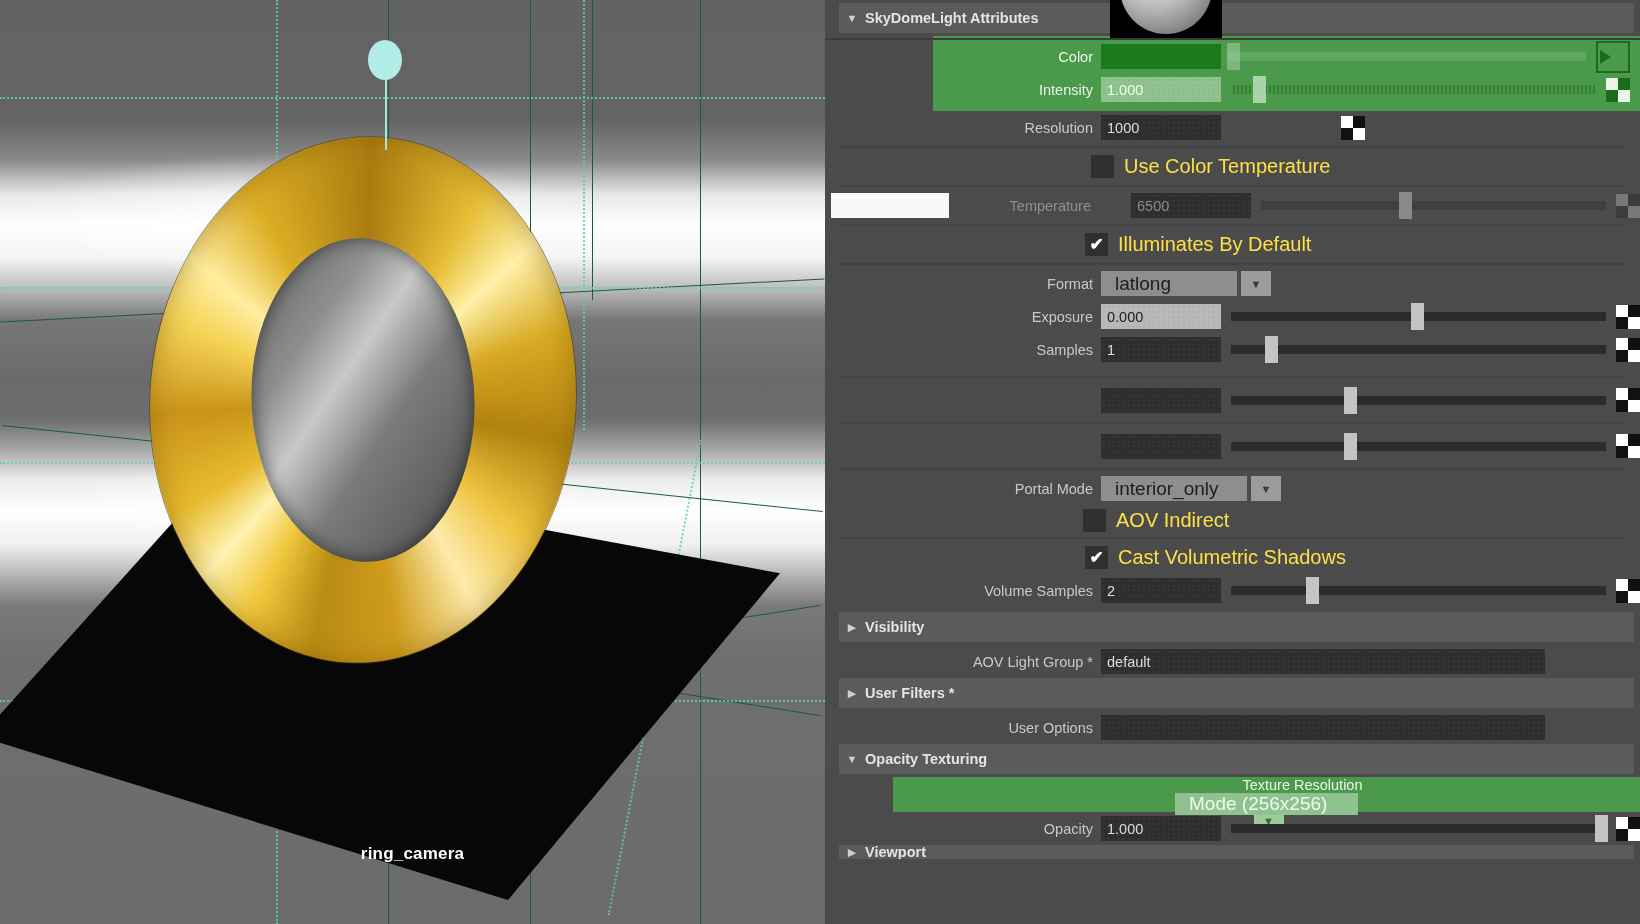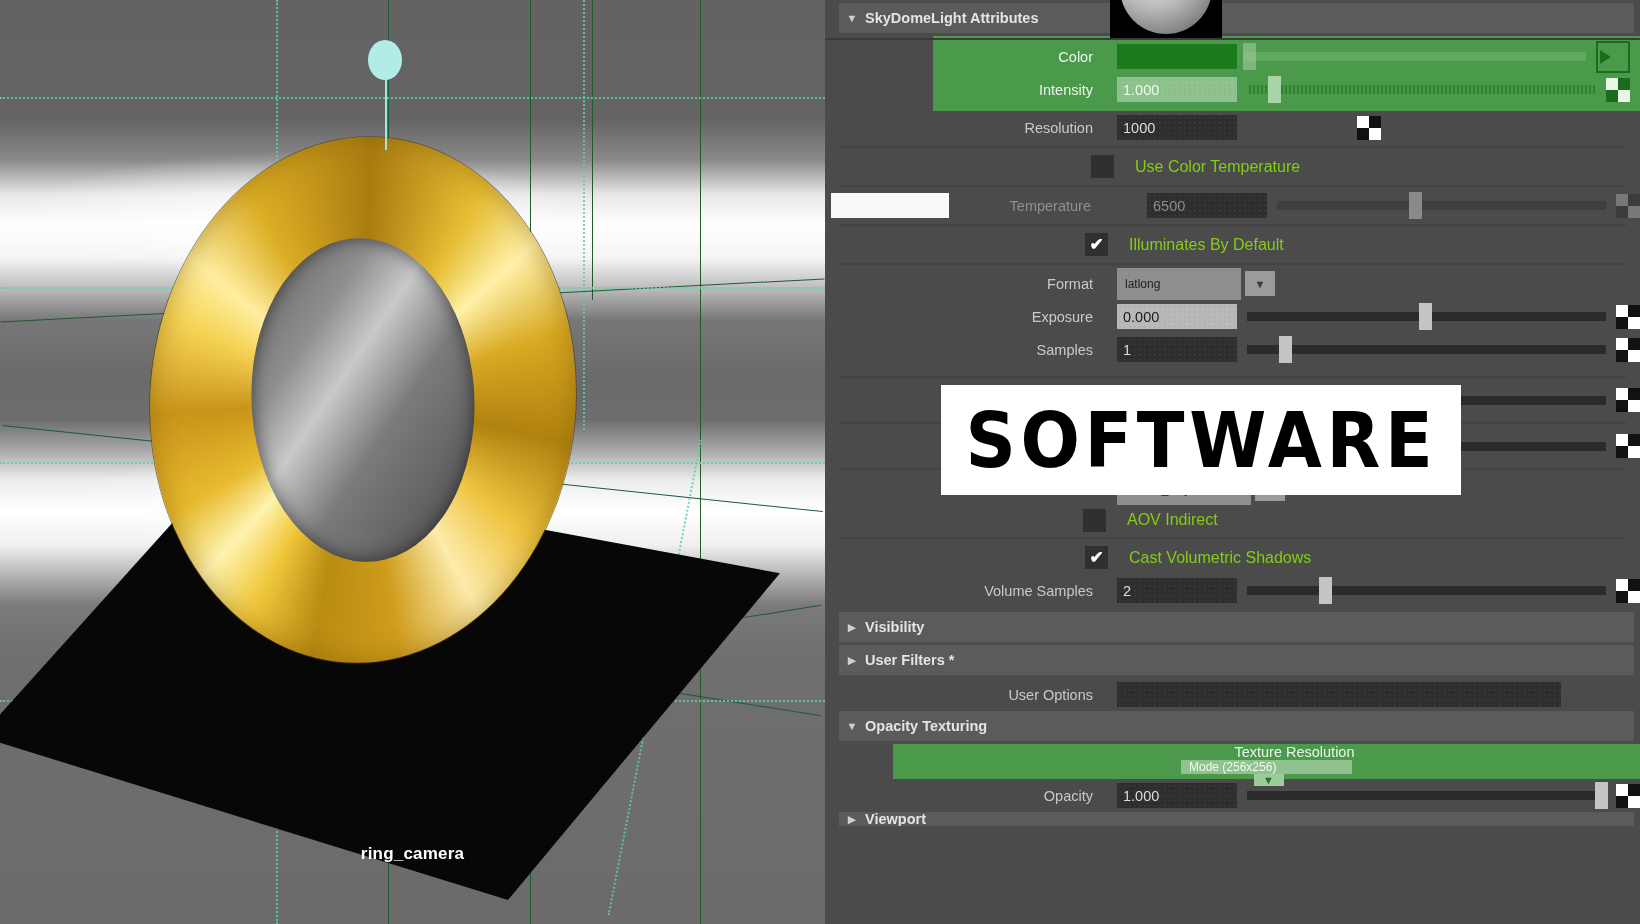--- a/index.html
+++ b/index.html
@@ -66,39 +66,39 @@
     background:radial-gradient(circle at 38% 30%, #f2f2f2, #b9b9b9 45%, #8e8e8e 70%, #545454 100%);}
   .sep-top{position:absolute;left:0;top:38px;width:100%;height:2px;background:#3b3b3b;}
 
   .sect-head{height:30px;background:#5b5b5b;display:flex;align-items:center;
     margin:0 6px 3px 14px;}
   .sect-head .tri{width:26px;text-align:center;color:#cfcfcf;font-size:11px;}
   .sect-head .sect-t{color:#e4e4e4;font-size:14.5px;font-weight:bold;}
 
   .row{display:flex;align-items:center;height:33px;}
   .row.tight{height:30px;}
-  .lbl{width:268px;text-align:right;padding-right:24px;color:#c9c9c9;font-size:14.5px;white-space:nowrap;}
+  .lbl{width:268px;text-align:right;padding-right:8px;color:#c9c9c9;font-size:14.5px;white-space:nowrap;}
   .lbl.dim{color:#8f8f8f;}
   .fld{height:25px;background:#2e2e2e;color:#dcdcdc;font-size:14.5px;
     display:flex;align-items:center;padding:0 6px;box-sizing:border-box;
     background-image:radial-gradient(#3a3a3a 1px,transparent 0);background-size:5px 5px;}
   .fld.lite{background:#b9b9b9;color:#1c1c1c;background-image:radial-gradient(#aeaeae 1px,transparent 0);background-size:5px 5px;}
   .fld.greenlite{background:#8fc28f;color:#eaffea;background-image:radial-gradient(#86b986 1px,transparent 0);background-size:5px 5px;}
   .fld.dim{color:#8c8c8c;margin-left:32px;}
 
   .slider{position:relative;height:9px;background:#2b2b2b;flex:1;margin:0 10px;}
   .slider.g{background:#3c8a3c;background-image:repeating-linear-gradient(90deg,#479947 0 2px,#368036 2px 4px);}
   .slider .knob{position:absolute;top:-9px;width:13px;height:27px;background:#c4c4c4;}
   .slider.g .knob{background:#a9d3a9;}
 
   .checkbox{width:23px;height:23px;background:#303030;display:flex;align-items:center;justify-content:center;
     color:#fff;font-size:17px;font-weight:bold;}
-  .cb-lbl{color:#84cc16;font-size:16px;margin-left:21px;}
-
-  .dd{height:32px;background:#8e8e8e;color:#1e1e1e;font-size:12px;display:flex;align-items:center;padding:0 8px;}
+  .cb-lbl{color:#fde047;font-size:20px;margin-left:10px;}
+
+  .dd{height:25px;background:#8e8e8e;color:#1e1e1e;font-size:19px;display:flex;align-items:center;padding:0 14px;}
   .dd-arrow{width:30px;height:25px;background:#9b9b9b;margin-left:4px;display:flex;align-items:center;justify-content:center;
     color:#3a3a3a;font-size:11px;}
   .dd.green{background:#8fc28f;color:#eefbee;}
   .dd.green + .dd-arrow{background:#9ccb9c;color:#2e6b2e;}
 
   .checker{width:24px;height:24px;display:grid;grid-template-columns:1fr 1fr;grid-template-rows:1fr 1fr;
     flex:0 0 auto;}
   .checker i{display:block;}
   .checker i:nth-child(1){background:#fff;}
   .checker i:nth-child(2){background:#111;}
@@ -346,20 +346,24 @@
           <i></i>
           <i></i>
         </div>
     </div>
 
     <div class="sect-head" style="margin-top:5px;">
       <span class="tri">▶</span>
       <span class="sect-t">Visibility</span>
     </div>
 
+    <div class="row">
+      <div class="lbl">AOV Light Group *</div>
+      <div class="fld" style="width:444px;">default</div>
+    </div>
 
     <div class="sect-head">
       <span class="tri">▶</span>
       <span class="sect-t">User Filters *</span>
     </div>
 
     <div class="row">
       <div class="lbl">User Options</div>
       <div class="fld" style="width:444px;"></div>
     </div>
@@ -389,17 +393,14 @@
         </div>
     </div>
 
     <div class="sect-head" style="height:14px;overflow:hidden;">
       <span class="tri">▶</span>
       <span class="sect-t">Viewport</span>
     </div>
 
   </div>
 
-  <div id="watermark">
-    <span>SOFTWARE</span>
-  </div>
 
 </div>
 
 </body></html>

